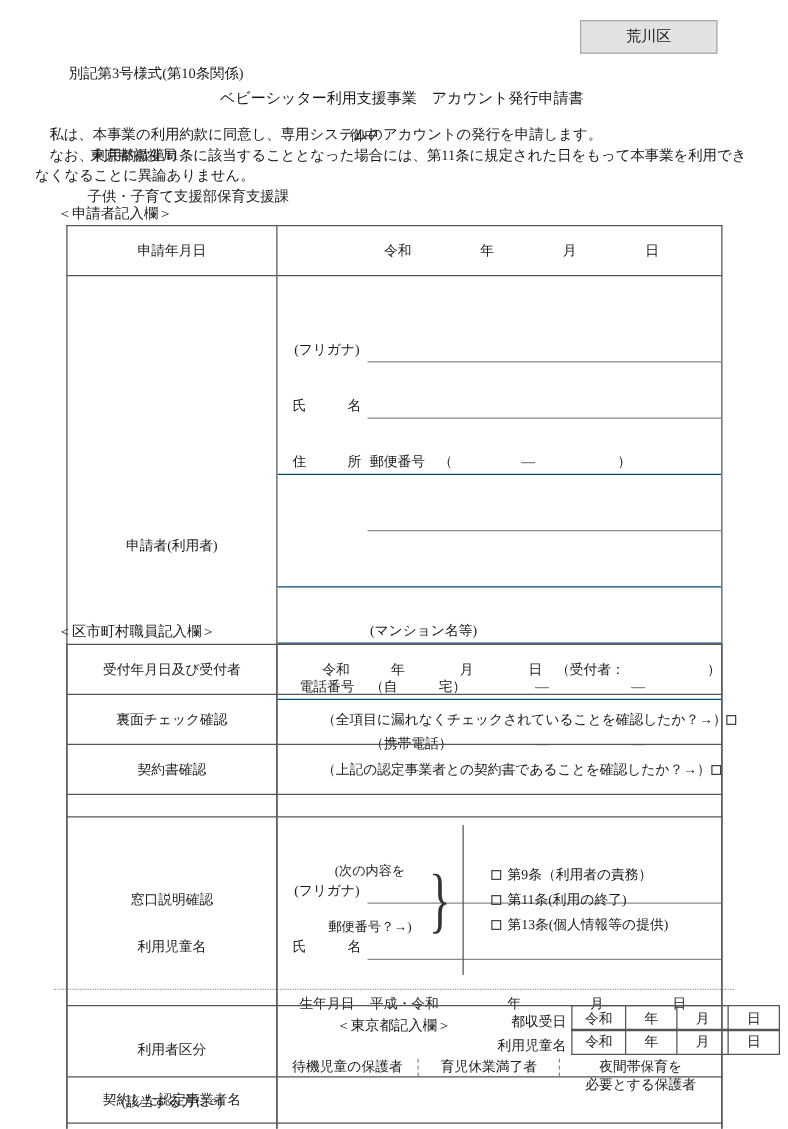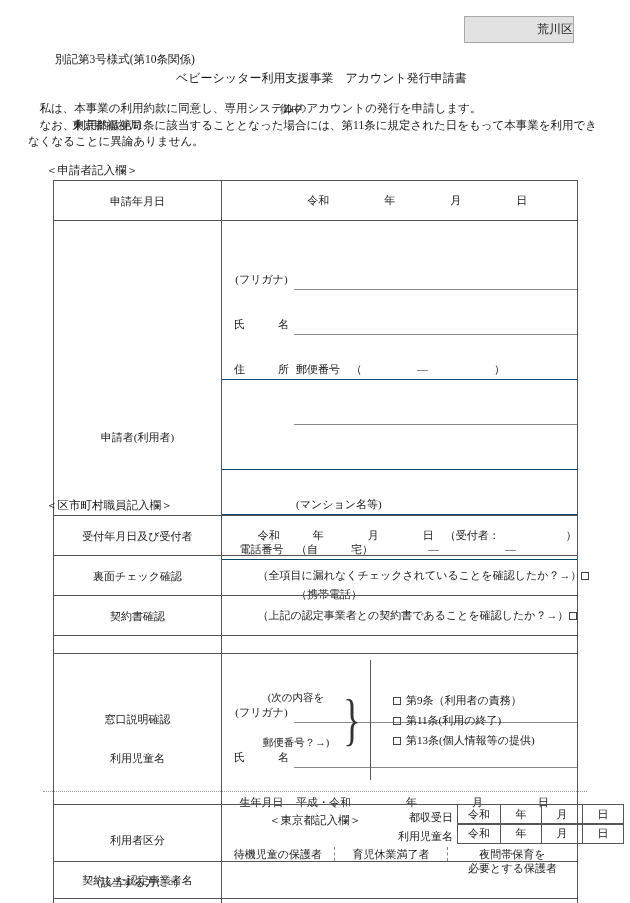--- a/index.html
+++ b/index.html
@@ -39,21 +39,21 @@
   .ward-box {
     position: absolute;
     left: 464px;
     top: 16px;
     width: 108px;
     height: 25px;
     background: #e2e2e2;
     border: 1px solid #a8a8a8;
     display: flex;
     align-items: center;
-    justify-content: flex-end;
+    justify-content: center;
     font-size: 12px;
   }
 
   .doc-title {
     position: absolute;
     left: 176px;
     top: 70px;
     font-size: 12px;
     white-space: pre;
   }
@@ -224,20 +224,21 @@
 <body>
 
 <div class="page">
 
   <div class="hdr-block">
     <span class="hdr-line">別記第3号様式(第10条関係)</span>
     <span class="hdr-line">
       <span>東京都福祉局</span>
       <span class="hdr-onchu">御中</span>
     </span>
+    <span class="hdr-line indent1">子供・子育て支援部保育支援課</span>
   </div>
 
   <div class="ward-box">
     <span>荒川区</span>
   </div>
 
   <div class="doc-title">ベビーシッター利用支援事業　アカウント発行申請書</div>
 
   <div class="para">
     <p>私は、本事業の利用約款に同意し、専用システムのアカウントの発行を申請します。</p>
@@ -359,21 +360,21 @@
       </tr>
 
       <tr>
         <td class="lbl" style="height:21px;">契約書確認</td>
         <td class="val">
           <span class="dateline">（上記の認定事業者との契約書であることを確認したか？→）</span><span class="cb"></span>
         </td>
       </tr>
 
       <tr>
-        <td class="lbl" style="height:64px;font-family:Liberation Mono, monospace;">窓口説明確認</td>
+        <td class="lbl" style="height:64px;">窓口説明確認</td>
         <td style="padding:0;">
           <div class="mado-wrap">
             <div class="mado-left">
               <div>
                 <div>(次の内容を</div>
                 <div>郵便番号？→)</div>
               </div>
               <span class="brace">}</span>
             </div>
             <div class="mado-right">

